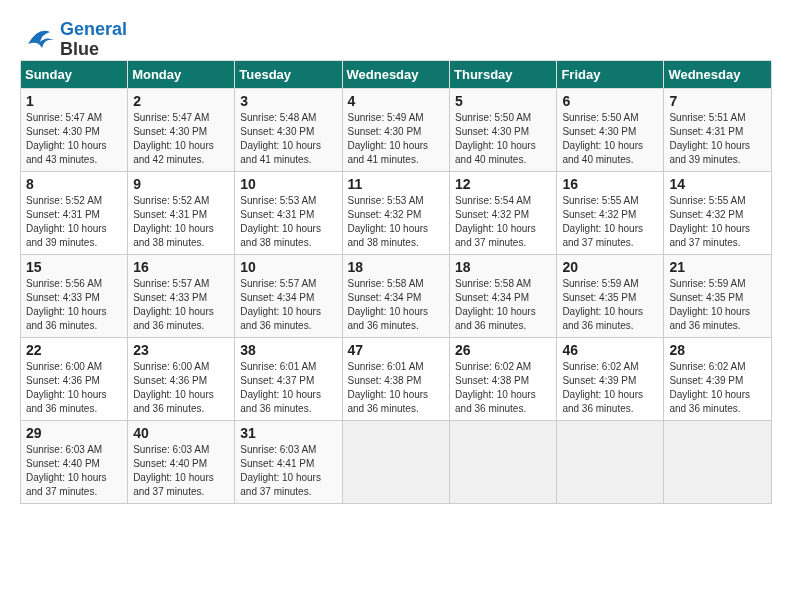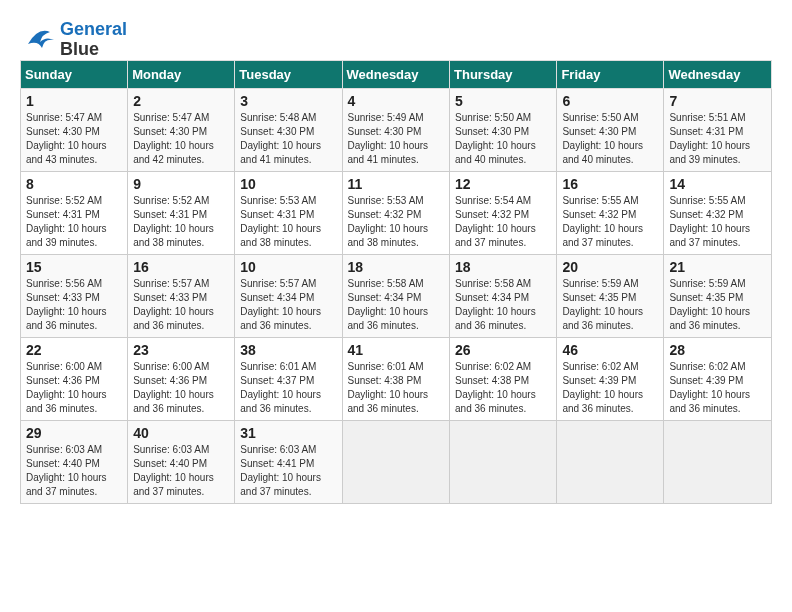--- a/index.html
+++ b/index.html
@@ -217,21 +217,21 @@
         </td>
         <td>
           <span class="day-num">23</span>
           <div class="day-info">Sunrise: 6:00 AM<br>Sunset: 4:36 PM<br>Daylight: 10 hours and 36 minutes.</div>
         </td>
         <td>
           <span class="day-num">38</span>
           <div class="day-info">Sunrise: 6:01 AM<br>Sunset: 4:37 PM<br>Daylight: 10 hours and 36 minutes.</div>
         </td>
         <td>
-          <span class="day-num">41</span>
+          <span class="day-num">47</span>
           <div class="day-info">Sunrise: 6:01 AM<br>Sunset: 4:38 PM<br>Daylight: 10 hours and 36 minutes.</div>
         </td>
         <td>
           <span class="day-num">26</span>
           <div class="day-info">Sunrise: 6:02 AM<br>Sunset: 4:38 PM<br>Daylight: 10 hours and 36 minutes.</div>
         </td>
         <td>
           <span class="day-num">46</span>
           <div class="day-info">Sunrise: 6:02 AM<br>Sunset: 4:39 PM<br>Daylight: 10 hours and 36 minutes.</div>
         </td>

